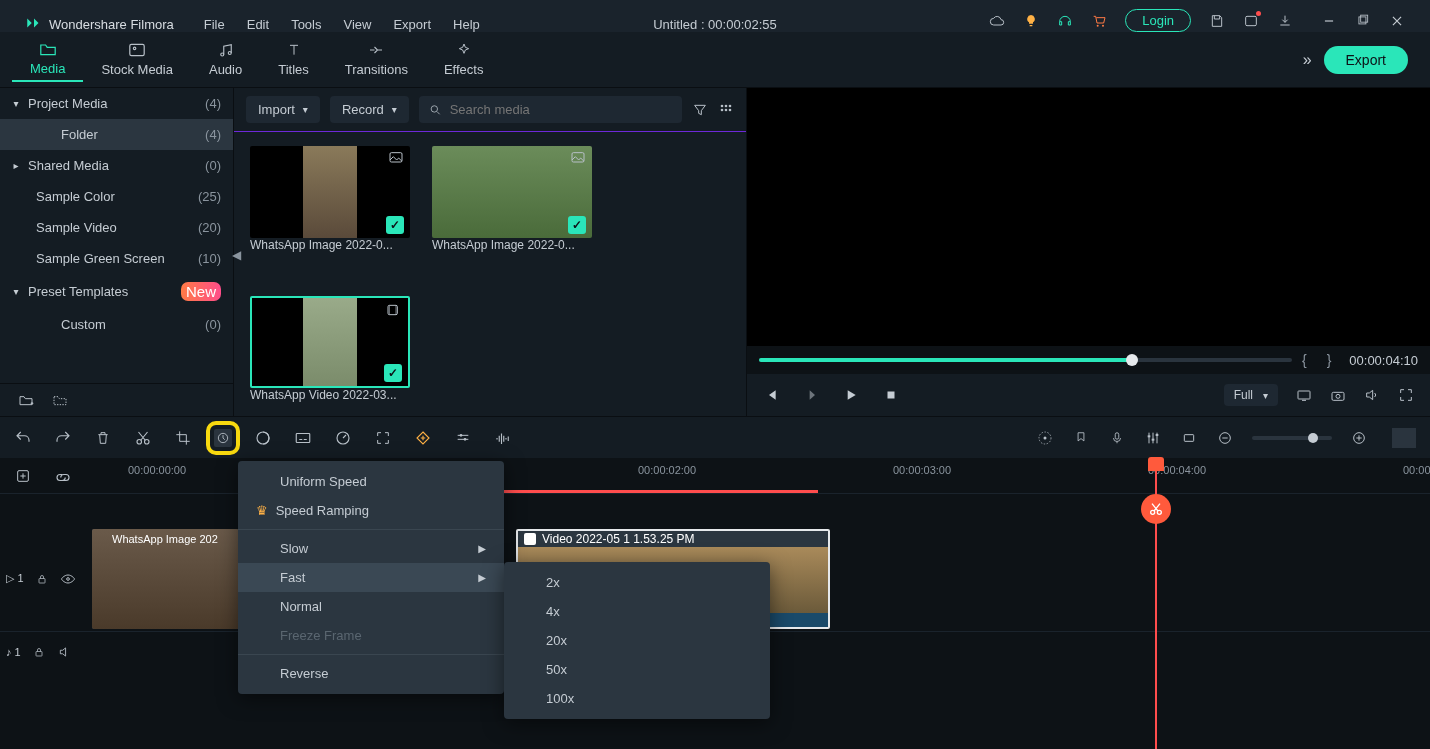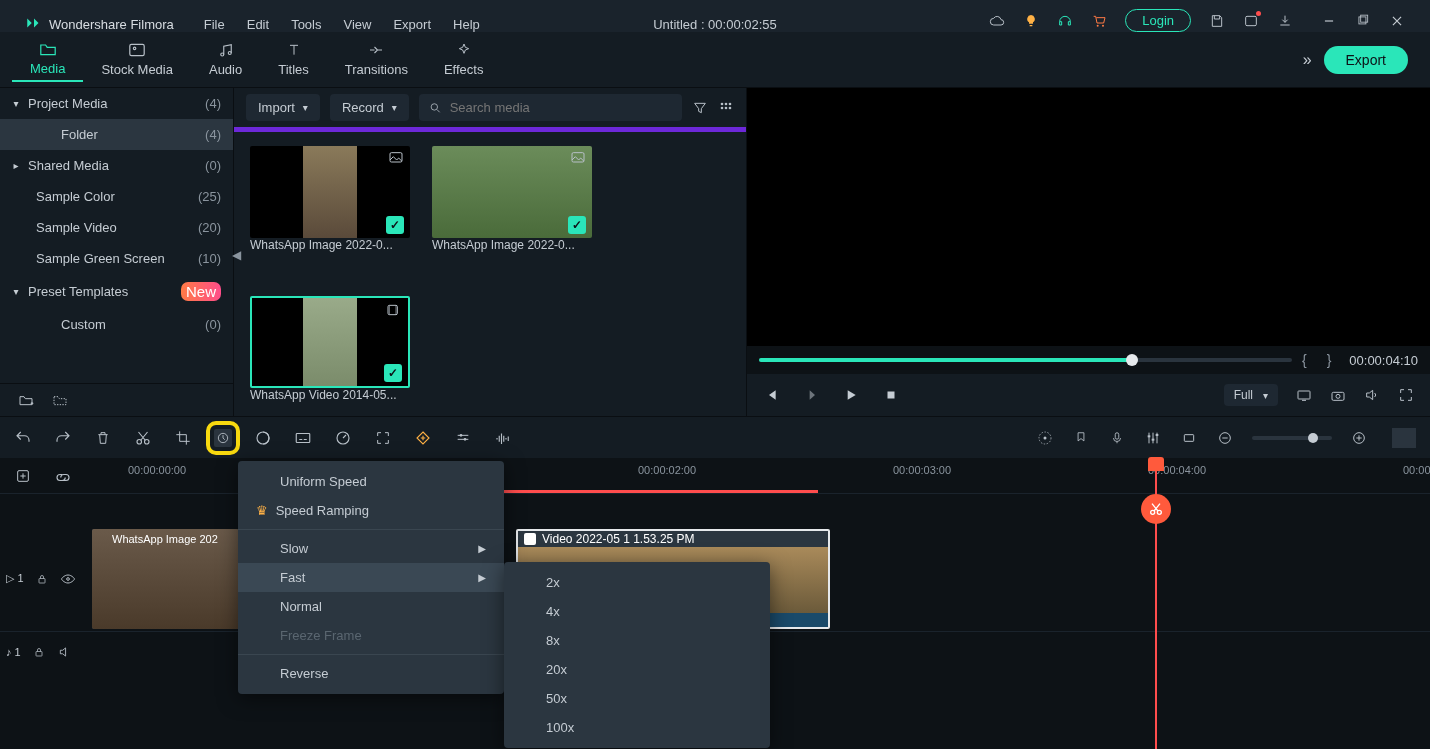--- a/index.html
+++ b/index.html
@@ -28,21 +28,21 @@
 .sidebar-item.indent { padding-left: 36px; }
 .sidebar-item.indent2 { padding-left: 61px; }
 .sidebar-item.sel { background: #2b3640; }
 .sidebar-chevron { width: 12px; text-align: center; margin-right: 6px; font-size: 10px; }
 .sidebar-label { flex: 1; }
 .sidebar-count { color: #8a949e; }
 .new-tag { background: linear-gradient(90deg,#ff7a45,#ff4d8a); color: #fff; font-size: 15px; padding: 1px 5px; border-radius: 7px; margin-left: 4px; }
 .sidebar-bottom { display: flex; gap: 18px; padding: 8px 18px; border-top: 1px solid #0a0e12; }
 
 .media-panel { flex: 1; background: #141c23; display: flex; flex-direction: column; }
-.media-topbar { height: 44px; display: flex; align-items: center; gap: 10px; padding: 0 12px; border-bottom: 5px solid #6d28d9; }
+.media-topbar { height: 44px; display: flex; align-items: center; gap: 10px; padding: 0 12px; border-bottom: 1px solid #6d28d9; }
 .drop-btn { background: #1e2832; padding: 6px 12px; border-radius: 4px; display: flex; align-items: center; gap: 8px; font-size: 13px; cursor: pointer; }
 .search-box { flex: 1; background: #1e2832; border-radius: 4px; display: flex; align-items: center; padding: 6px 10px; gap: 8px; }
 .search-box input { background: transparent; border: none; outline: none; color: #d946ef; font-size: 13px; width: 100%; }
 .media-grid { flex: 1; padding: 14px 16px 8px 16px; display: flex; gap: 22px; flex-wrap: wrap; align-content: flex-start; position: relative; }
 .thumb-wrap { width: 160px; }
 .thumb { width: 160px; height: 92px; background: #000; border-radius: 2px; position: relative; display: flex; align-items: center; justify-content: center; overflow: hidden; }
 .thumb.sel { border: 2px solid #2ae6b9; }
 .thumb-inner { width: 54px; height: 92px; background: #6b8c5a; display: flex; align-items: center; justify-content: center; }
 .thumb-badge { position: absolute; top: 4px; right: 6px; }
 .thumb-check { position: absolute; bottom: 4px; right: 6px; background: #2ae6b9; width: 18px; height: 18px; border-radius: 3px; display: flex; align-items: center; justify-content: center; color: #0d1216; font-size: 12px; font-weight: bold;}
@@ -360,21 +360,21 @@
         <div class="thumb sel">
             <div class="thumb-inner" style="background:linear-gradient(#9aab8a,#7a8b6a)"></div>
           <span class="thumb-badge">
               <svg width="16" height="16" viewBox="0 0 24 24">
                 <rect class="outline-icon" x="3" y="5" width="14" height="14" rx="2"></rect>
                 <path stroke="#b8c0c8" stroke-width="1" d="M5 5v14M15 5v14"></path>
               </svg>
             </span>
           <span class="thumb-check">✓</span>
         </div>
-        <div class="thumb-name">WhatsApp Video 2014-05...</div>
+        <div class="thumb-name">WhatsApp Video 2022-03...</div>
       </div>
     </div>
   </div>
 
   <div class="preview-panel">
     <div class="preview-area"></div>
     <div class="preview-progress">
       <div class="prog-track">
           <div class="prog-fill"></div>
           <div class="prog-knob"></div>
@@ -694,24 +694,20 @@
     <div class="ctx-item">
         <span style="width:16px"></span>
         <span>2x</span>
       </div>
     <div class="ctx-item">
         <span style="width:16px"></span>
         <span>4x</span>
       </div>
     <div class="ctx-item">
         <span style="width:16px"></span>
-        <span>8x</span>
-      </div>
-    <div class="ctx-item">
-        <span style="width:16px"></span>
         <span>20x</span>
       </div>
     <div class="ctx-item">
         <span style="width:16px"></span>
         <span>50x</span>
       </div>
     <div class="ctx-item">
         <span style="width:16px"></span>
         <span>100x</span>
       </div>

